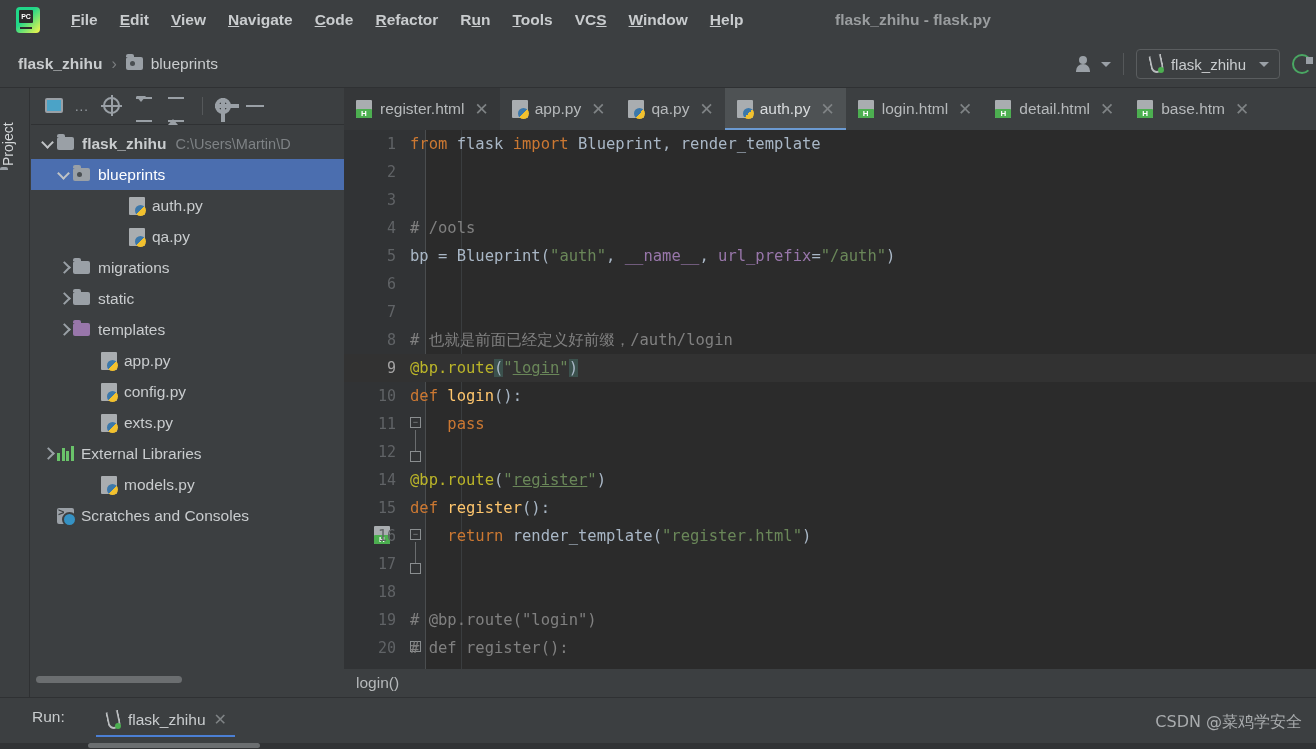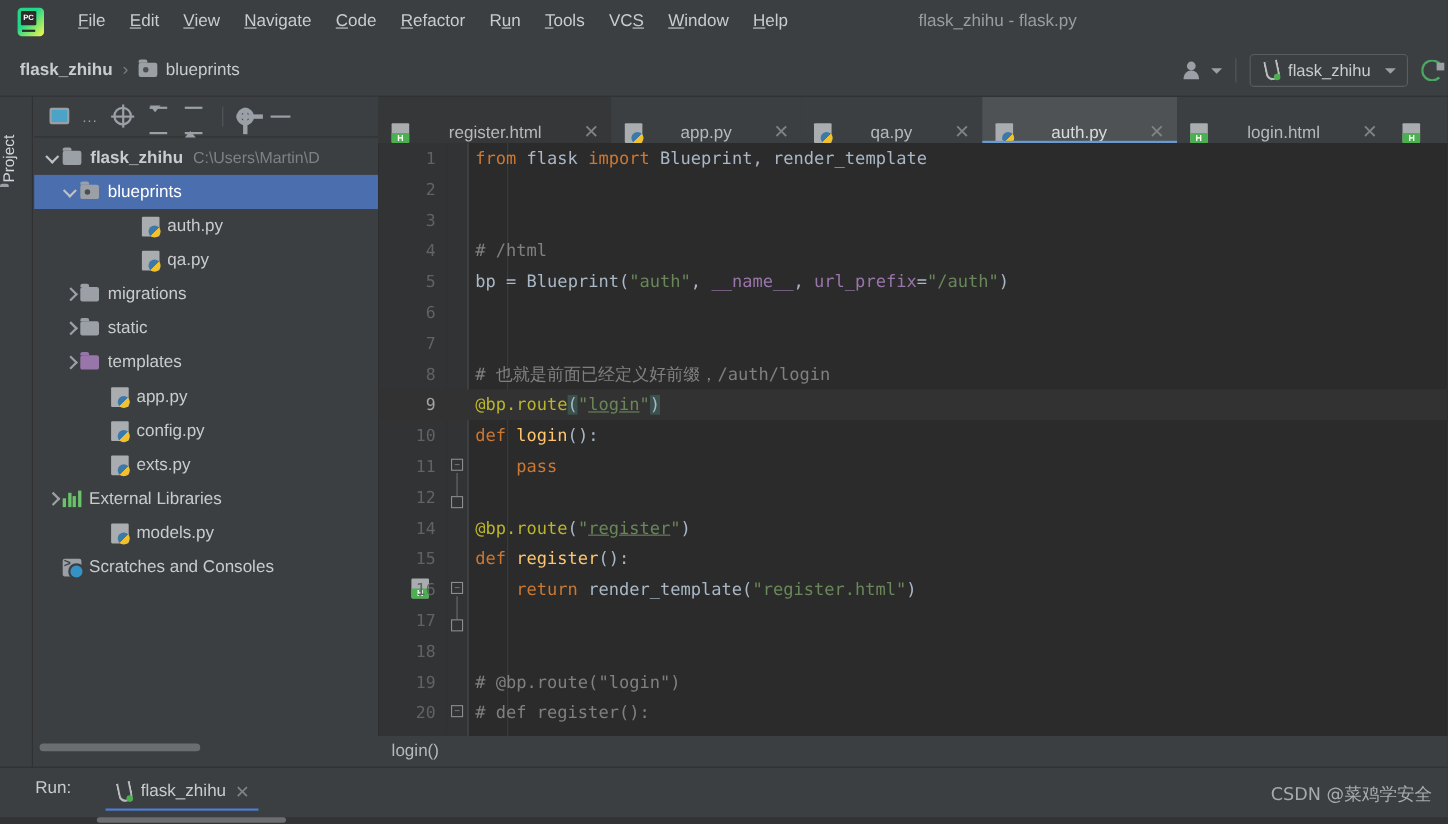--- a/index.html
+++ b/index.html
@@ -8,20 +8,21 @@
     background:#3c3f41;
     font-family:"Liberation Sans", sans-serif;
     color:#bbbbbb;
   }
   .app{ position:relative; width:1316px; height:749px; }
 
   
   .menubar{
     height:40px; background:#3c3f41; display:flex; align-items:center;
     position:relative;
+    font-weight:bold;
   }
   .pc-logo{
     width:24px;height:26px;margin-left:16px;margin-right:20px;position:relative;
     background:linear-gradient(135deg,#21d789 0%,#21d789 40%,#fcf84a 100%);
     border-radius:4px;
   }
   .pc-logo::after{
     content:"PC"; position:absolute; left:3px; top:3px;
     width:14px;height:13px; background:#2b2b2b; color:#ffffff;
     font-size:7px; line-height:13px; text-align:center; font-weight:bold;
@@ -226,22 +227,22 @@
   .proj-hscroll .thumb{
     position:absolute;left:5px;top:3px;width:146px;height:7px;background:#6b6e70;border-radius:4px;
   }
 
   
   .editor{
     position:absolute; left:344px; top:88px; right:0; height:581px; background:#2b2b2b;
   }
   .tabbar{ height:42px; background:#3c3f41; display:flex; align-items:stretch; overflow:hidden; }
   .tab{
-    display:flex;align-items:flex-end;padding:0 11px 0 12px;font-size:15.5px;color:#b6b9bb;
-    background:#3c3f41; position:relative; white-space:nowrap; cursor:pointer;gap:28px;
+    display:flex;align-items:center;padding:0 11px 0 12px;font-size:15.5px;color:#b6b9bb;
+    background:#3c3f41; position:relative; white-space:nowrap; cursor:pointer;
   }
   .tab.active{ background:#4e5254; color:#d8dbdd; }
   .tab.active::after{
     content:""; position:absolute;left:0;right:0;bottom:0;height:2px;background:#6b9ad1;
   }
   .tab.file-hl{ background:#353739; }
   .tab .tclose{ color:#7f8385; font-size:17px; margin-left:10px; }
   .html-ico{
     width:16px;height:18px;position:relative;display:inline-block;flex:0 0 16px;margin-right:8px;
     background:#a9adb0;border-radius:1px;
@@ -264,21 +265,21 @@
   }
   .codelines{
     position:absolute;left:0;top:0;right:0;bottom:0;
     font-family:"DejaVu Sans Mono", monospace; font-size:15.5px; line-height:28px;
   }
   .cl{ position:relative; height:28px; white-space:pre; }
   .cl .ln{
     position:absolute;left:0;top:0;width:52px;text-align:right;color:#606366;
     font-family:"DejaVu Sans Mono", monospace; font-size:15px;
   }
-  .cl .code{ position:absolute; left:88px; top:0; }
+  .cl .code{ position:absolute; left:66px; top:0; }
   .cl.cur{ background:#323232; }
   .cl.cur .ln{ color:#a4a3a3; }
 
   .k{ color:#cc7832; }            
   .s{ color:#6a8759; }            
   .c{ color:#808080; }            
   .d{ color:#bbb529; }            
   .fn{ color:#ffc66d; }           
   .id{ color:#a9b7c6; }           
   .kw2{ color:#9876aa; }          
@@ -538,21 +539,21 @@
       <div class="fold" style="top:321px;">&nbsp;</div>
       <div class="fold" style="top:399px;">−</div>
       <div class="foldline" style="top:412px;height:24px;"></div>
       <div class="fold" style="top:433px;">&nbsp;</div>
       <div class="fold" style="top:511px;">−</div>
       <div class="gut-html" style="top:396px;"></div>
       <div class="codelines" id="code-lines">
           <div class="cl"><span class="ln">1</span><span class="code"><span class="k">from</span> <span class="id">flask</span> <span class="k">import</span> <span class="id">Blueprint</span><span class="id">,</span> <span class="id">render_template</span></span></div>
           <div class="cl"><span class="ln">2</span><span class="code"></span></div>
           <div class="cl"><span class="ln">3</span><span class="code"></span></div>
-          <div class="cl"><span class="ln">4</span><span class="code"><span class="c"># /html</span></span></div>
+          <div class="cl"><span class="ln">4</span><span class="code"><span class="c"># /ools</span></span></div>
           <div class="cl"><span class="ln">5</span><span class="code"><span class="id">bp</span> <span class="id">=</span> <span class="id">Blueprint</span><span class="id">(</span><span class="s">"auth"</span><span class="id">, </span><span class="kw2">__name__</span><span class="id">, </span><span class="kw2">url_prefix</span><span class="id">=</span><span class="s">"/auth"</span><span class="id">)</span></span></div>
           <div class="cl"><span class="ln">6</span><span class="code"></span></div>
           <div class="cl"><span class="ln">7</span><span class="code"></span></div>
           <div class="cl"><span class="ln">8</span><span class="code"><span class="c"># 也就是前面已经定义好前缀，/auth/login</span></span></div>
           <div class="cl cur"><span class="ln">9</span><span class="code"><span class="d">@bp.route</span><span class="brk id">(</span><span class="s">"</span><span class="s ulink">login</span><span class="s">"</span><span class="brk id">)</span></span></div>
           <div class="cl"><span class="ln">10</span><span class="code"><span class="k">def</span> <span class="fn">login</span><span class="id">():</span></span></div>
           <div class="cl"><span class="ln">11</span><span class="code">    <span class="k">pass</span></span></div>
           <div class="cl"><span class="ln">12</span><span class="code"></span></div>
           <div class="cl"><span class="ln">14</span><span class="code"><span class="d">@bp.route</span><span class="id">(</span><span class="s">"</span><span class="s ulink">register</span><span class="s">"</span><span class="id">)</span></span></div>
           <div class="cl"><span class="ln">15</span><span class="code"><span class="k">def</span> <span class="fn">register</span><span class="id">():</span></span></div>

